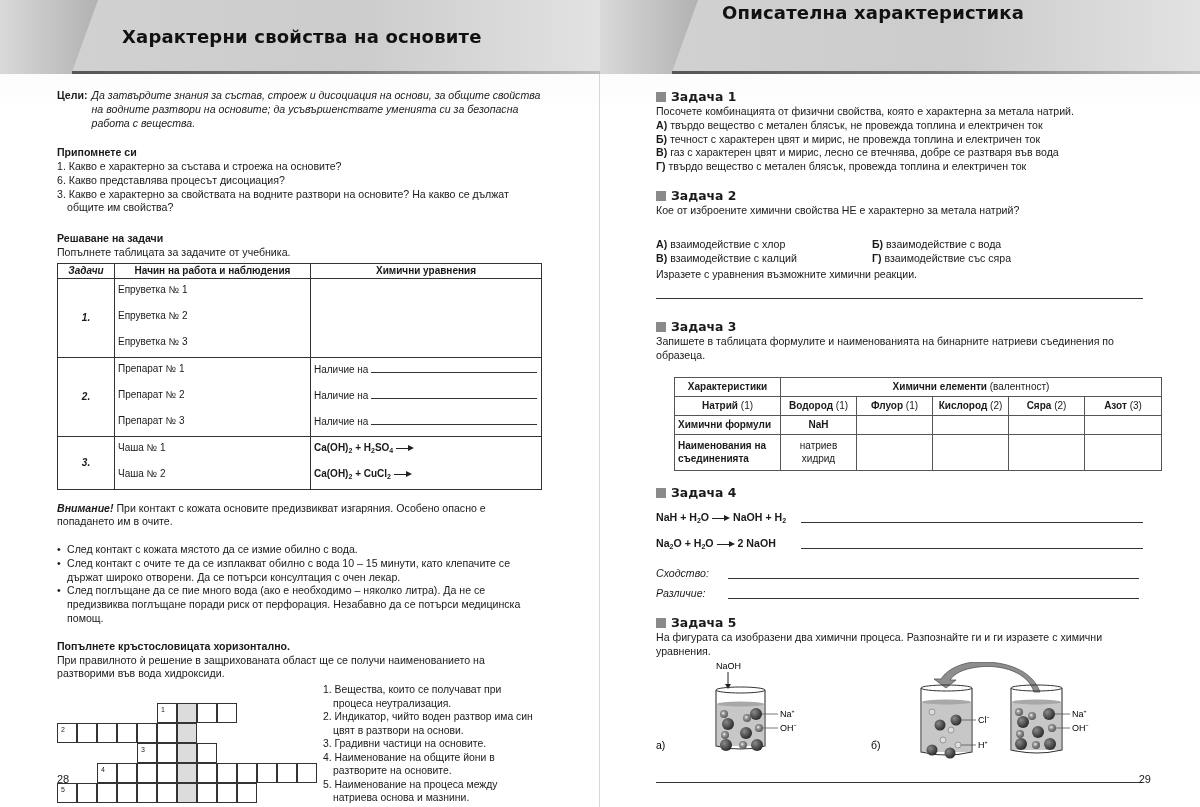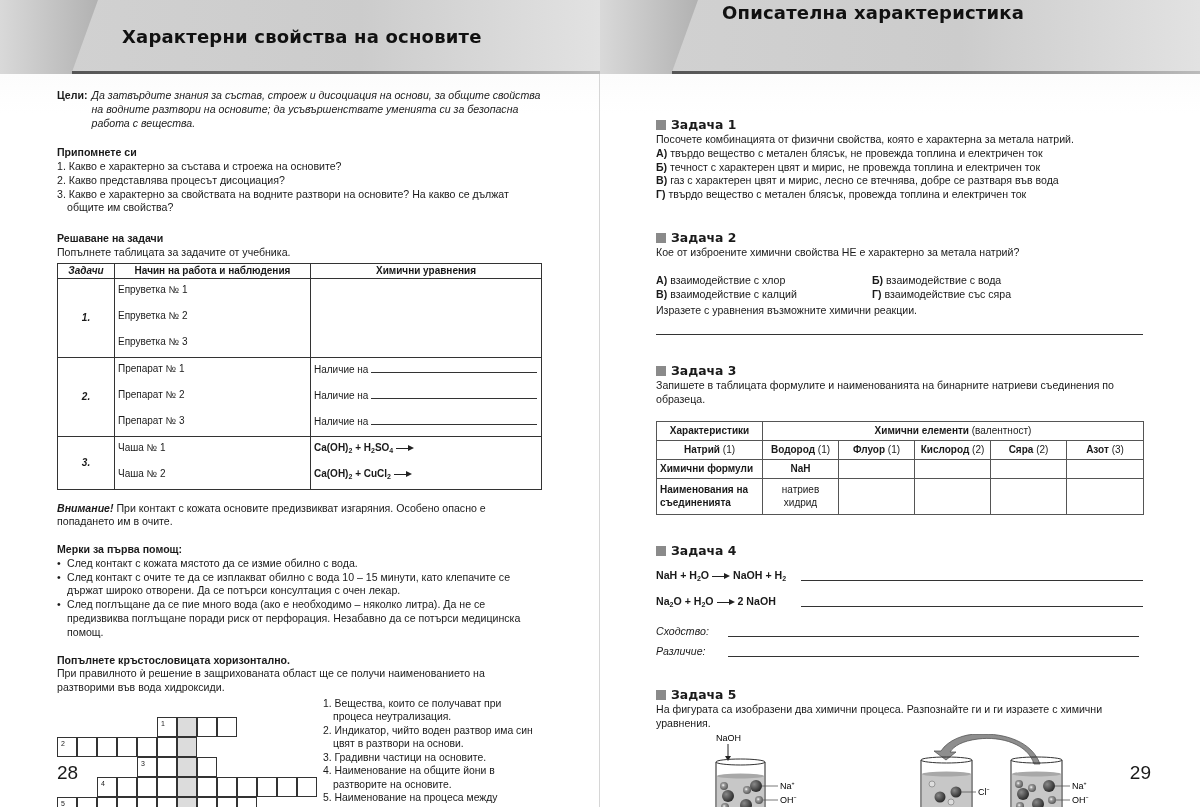--- a/index.html
+++ b/index.html
@@ -48,29 +48,29 @@
   ul.bul { list-style: none; }
   ul.bul li { padding-left: 10px; position: relative; }
   ul.bul li::before { content: "•"; position: absolute; left: 0; top: 0; }
   .cross-wrap { position: relative; height: 150px; margin-top: 2px; }
   .cross { position: absolute; left: 0; top: 20px; }
   .cell { position: absolute; width: 20px; height: 20px; border: 1px solid #333; background: #fff; }
   .cell.shade { background: #dcdcdc; }
   .cell .n { position: absolute; left: 3px; top: 1px; font-size: 7px; }
   .clues { position: absolute; left: 266px; top: 0; width: 220px; font-size: 10.4px; }
   .clues li { padding-left: 12px; text-indent: -12px; }
-  .pnum { position: absolute; bottom: 21px; font-size: 19px; }
+  .pnum { position: absolute; bottom: 21px; font-size: 11px; }
   .left .pnum { left: 57px; }
   .right .pnum { right: 49px; }
-  .task-h { display: flex; align-items: center; gap: 5px; font-weight: bold; font-size: 12.4px; font-family: "DejaVu Sans", sans-serif; margin-top: 28px; }
+  .task-h { display: flex; align-items: center; gap: 5px; font-weight: bold; font-size: 12.4px; font-family: "DejaVu Sans", sans-serif; }
   .sq { width: 10px; height: 10px; background: #8a8a8a; display: inline-block; }
   .task { margin-bottom: 14px; }
   .opts2 { display: grid; grid-template-columns: 216px 1fr; }
   .hr { border-bottom: 1px solid #333; height: 1px; margin-top: 14px; }
-  .t3 { border: 1.2px solid #333; font-size: 10px; margin-top: 14px; width: 488px; }
+  .t3 { border: 1.2px solid #333; font-size: 10px; margin-top: 14px; width: 488px; margin-left: 18px; }
   .t3 td { border: 1px solid #555; text-align: center; height: 19px; padding: 1px 3px; }
   .t3 td.l { text-align: left; font-weight: bold; }
   .t3 .b { font-weight: bold; }
   .eqrow { display: flex; align-items: center; margin-top: 10px; }
   .eqrow .eq { width: 145px; }
   .eqrow .ln { flex: 1; border-bottom: 1px solid #333; height: 10px; margin-right: 0; }
   .simrow { display: flex; align-items: center; margin-top: 6px; }
   .simrow .lab { width: 72px; font-style: italic; }
   .simrow .ln { flex: 1; border-bottom: 1px solid #333; height: 10px; margin-right: 4px; }
   .fig { position: relative; height: 118px; margin-top: 4px; }
@@ -92,21 +92,21 @@
     <div class="content">
       <div class="goals">
         <span class="lbl">Цели:</span>
         <span class="txt">Да затвърдите знания за състав, строеж и дисоциация на основи, за общите свойства на водните разтвори на основите; да усъвършенствате уменията си за безопасна работа с вещества.</span>
       </div>
 
       <div class="sec" style="margin-top:16px">
         <div class="sec-title">Припомнете си</div>
         <ol class="plain">
           <li>1. Какво е характерно за състава и строежа на основите?</li>
-          <li>2. Какво представлява процесът дисоциация?</li>
+          <li>6. Какво представлява процесът дисоциация?</li>
           <li>3. Какво е характерно за свойствата на водните разтвори на основите? На какво се дължат общите им свойства?</li>
         </ol>
       </div>
 
       <div class="sec" style="margin-top:17px">
         <div class="sec-title">Решаване на задачи</div>
         <div>Попълнете таблицата за задачите от учебника.</div>
         <table class="t1">
           <thead>
             <tr>
@@ -152,21 +152,20 @@
           </tbody>
         </table>
       </div>
 
       <div class="sec" style="margin-top:12px">
         <span class="bold ital">Внимание!</span>
         <span>При контакт с кожата основите предизвикват изгаряния. Особено опасно е попадането им в очите.</span>
       </div>
 
       <div class="sec">
-        <div class="sec-title">Мерки за първа помощ:</div>
         <ul class="bul">
           <li>След контакт с кожата мястото да се измие обилно с вода.</li>
           <li>След контакт с очите те да се изплакват обилно с вода 10 – 15 минути, като клепачите се държат широко отворени. Да се потърси консултация с очен лекар.</li>
           <li>След поглъщане да се пие много вода (ако е необходимо – няколко литра). Да не се предизвиква поглъщане поради риск от перфорация. Незабавно да се потърси медицинска помощ.</li>
         </ul>
       </div>
 
       <div class="sec">
         <div class="sec-title">Попълнете кръстословицата хоризонтално.</div>
         <div>При правилното ѝ решение в защрихованата област ще се получи наименованието на разтворими във вода хидроксиди.</div>
@@ -257,21 +256,21 @@
         <div><b>В)</b> <span>газ с характерен цвят и мирис, лесно се втечнява, добре се разтваря във вода</span></div>
         <div><b>Г)</b> <span>твърдо вещество с метален блясък, провежда топлина и електричен ток</span></div>
       </div>
 
       <div class="task">
         <div class="task-h">
             <span class="sq"></span>
             <span>Задача 2</span>
           </div>
         <div>Кое от изброените химични свойства НЕ е характерно за метала натрий?</div>
-        <div class="opts2" style="margin-top:14px">
+        <div class="opts2" style="margin-top:20px">
           <div><b>А)</b> <span>взаимодействие с хлор</span></div>
           <div><b>Б)</b> <span>взаимодействие с вода</span></div>
           <div><b>В)</b> <span>взаимодействие с калций</span></div>
           <div><b>Г)</b> <span>взаимодействие със сяра</span></div>
         </div>
         <div style="margin-top:3px">Изразете с уравнения възможните химични реакции.</div>
         <div class="hr" style="margin-top:16px"></div>
       </div>
 
       <div class="task" style="margin-top:20px">

